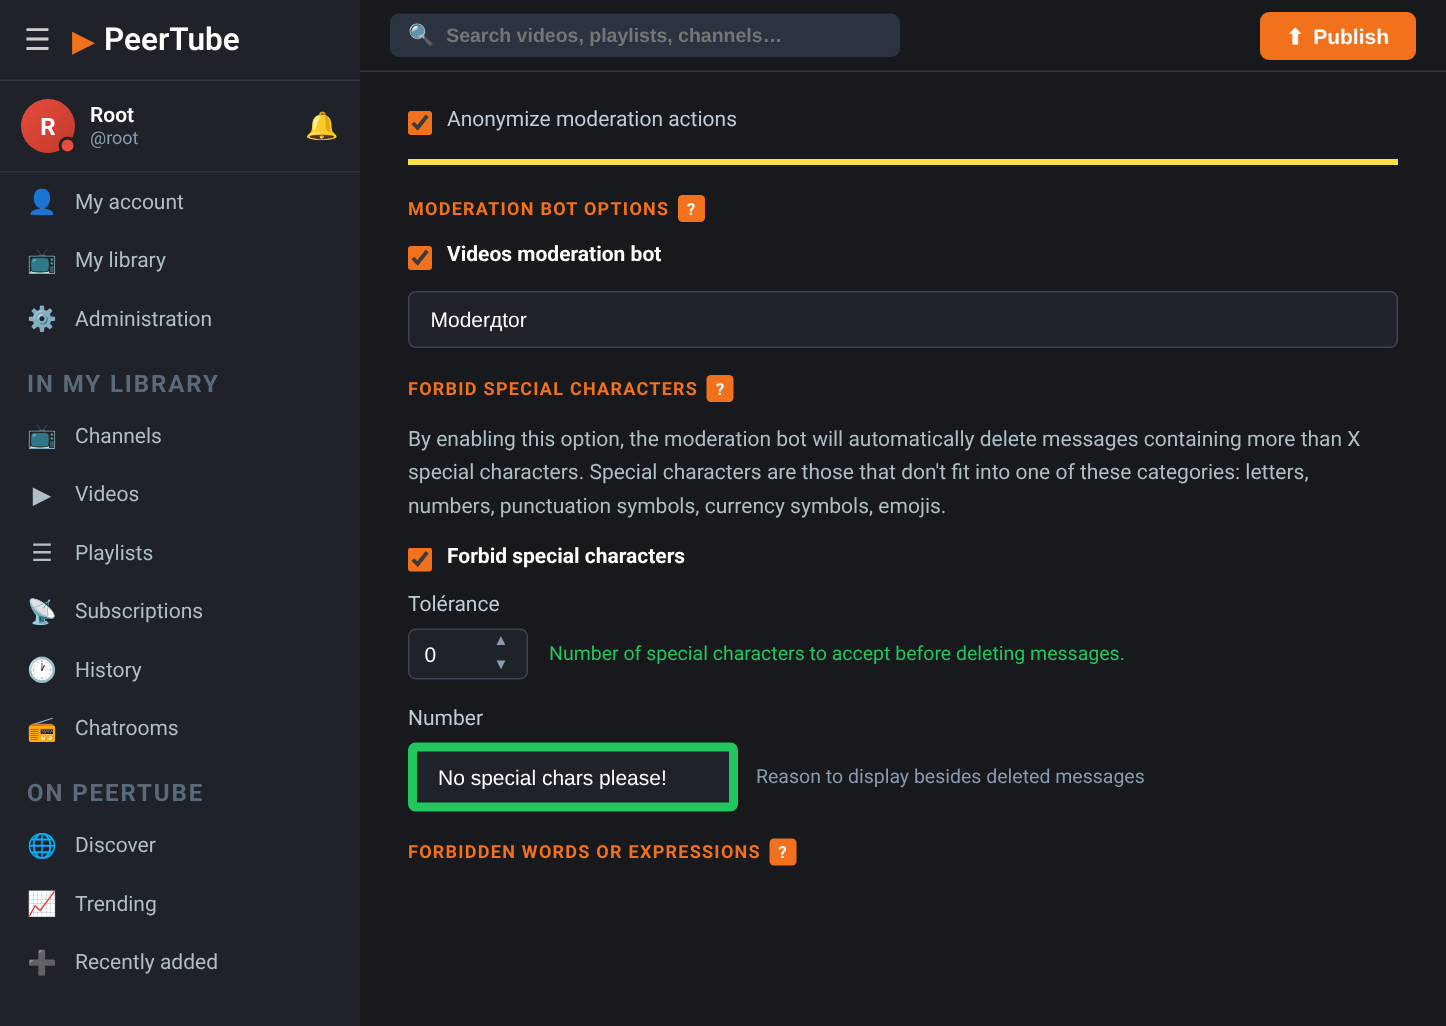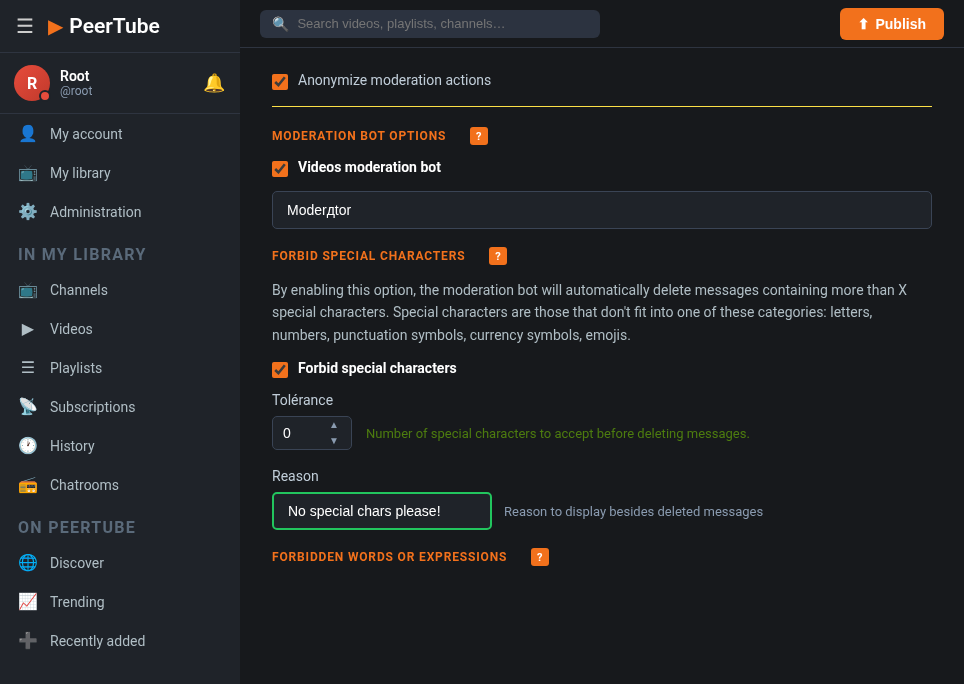--- a/index.html
+++ b/index.html
@@ -145,20 +145,21 @@
       gap: 8px;
       width: 340px;
     }
     .search-input {
       background: none;
       border: none;
       color: #d946ef;
       font-size: 13px;
       width: 100%;
       outline: none;
+      font-weight: bold;
     }
     .search-icon { color: #8a9bb0; font-size: 14px; }
     .publish-btn {
       background: #f2711c;
       color: #fff;
       border: none;
       border-radius: 6px;
       padding: 8px 18px;
       font-size: 14px;
       font-weight: 600;
@@ -176,21 +177,21 @@
       background: #17191c;
     }
     .section-title {
       font-size: 12px;
       font-weight: 700;
       color: #f2711c;
       letter-spacing: 0.07em;
       text-transform: uppercase;
       display: flex;
       align-items: center;
-      gap: 24px;
+      gap: 6px;
       margin-bottom: 14px;
     }
     .help-icon {
       display: inline-flex;
       align-items: center;
       justify-content: center;
       width: 18px;
       height: 18px;
       border-radius: 3px;
       background: #f2711c;
@@ -281,31 +282,31 @@
       background: none;
       border: none;
       color: #8a9bb0;
       cursor: pointer;
       padding: 2px 6px;
       font-size: 10px;
       line-height: 1.2;
     }
     .number-hint {
       font-size: 13px;
-      color: #4d7c0f;
+      color: #22c55e;
     }
     .reason-row {
       display: flex;
       align-items: center;
       gap: 12px;
       margin-bottom: 14px;
     }
     .reason-input {
       background: #1f2329;
-      border: 2px solid #22c55e;
+      border: 6px solid #22c55e;
       border-radius: 5px;
       padding: 9px 14px;
       color: #fff;
       font-size: 14px;
       outline: none;
       width: 220px;
     }
     .reason-hint {
       font-size: 13px;
       color: #8a9bb0;
@@ -407,21 +408,21 @@
       <input class="search-input" type="text" placeholder="Search videos, playlists, channels…" style="">
     </div>
     <button class="publish-btn">
       <span>⬆</span>
       <span>Publish</span>
     </button>
   </div>
 
   <div class="content">
 
-    <div class="checkbox-row" style="margin-bottom: 20px; border-bottom: 1px solid #fde047; padding-bottom: 16px;">
+    <div class="checkbox-row" style="margin-bottom: 20px; border-bottom: 4px solid #fde047; padding-bottom: 16px;">
       <input type="checkbox" class="checkbox-input" checked="" style="">
       <label class="checkbox-label">Anonymize moderation actions</label>
     </div>
 
     <div class="section-title">
       <span>MODERATION BOT OPTIONS</span>
       <span class="help-icon">?</span>
     </div>
 
     <div class="checkbox-row">
@@ -457,21 +458,21 @@
           <div class="number-stepper">
             <button class="stepper-btn">▲</button>
             <button class="stepper-btn">▼</button>
           </div>
         </div>
         <span class="number-hint">Number of special characters to accept before deleting messages.</span>
       </div>
     </div>
 
     <div class="form-group">
-      <label class="form-label">Reason</label>
+      <label class="form-label">Number</label>
       <div class="reason-row">
         <input class="reason-input" type="text" value="No special chars please!" style="">
         <span class="reason-hint">Reason to display besides deleted messages</span>
       </div>
     </div>
 
 
     <div class="section-title" style="margin-top: 18px;">
       <span>FORBIDDEN WORDS OR EXPRESSIONS</span>
       <span class="help-icon">?</span>

